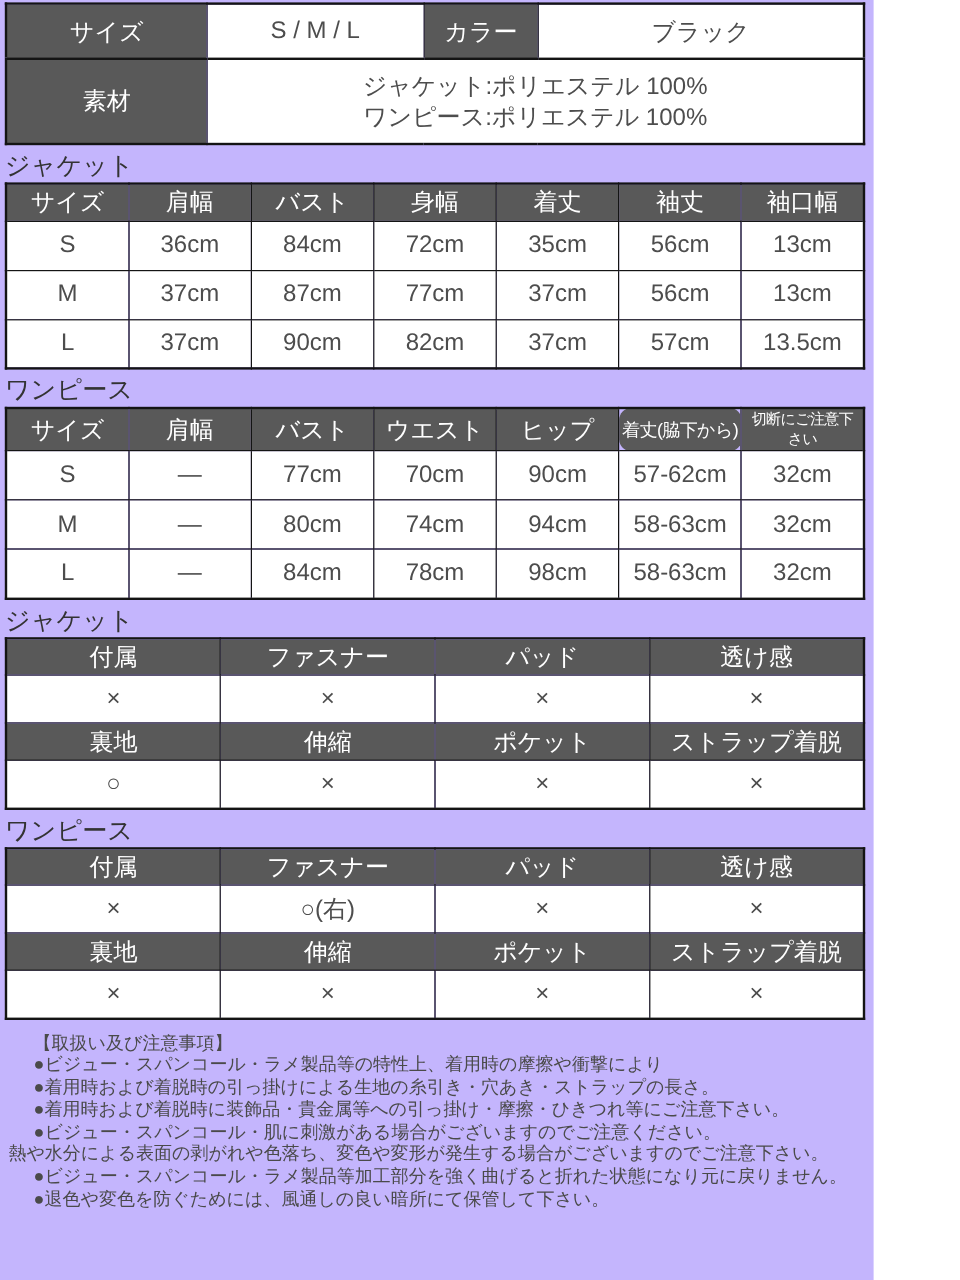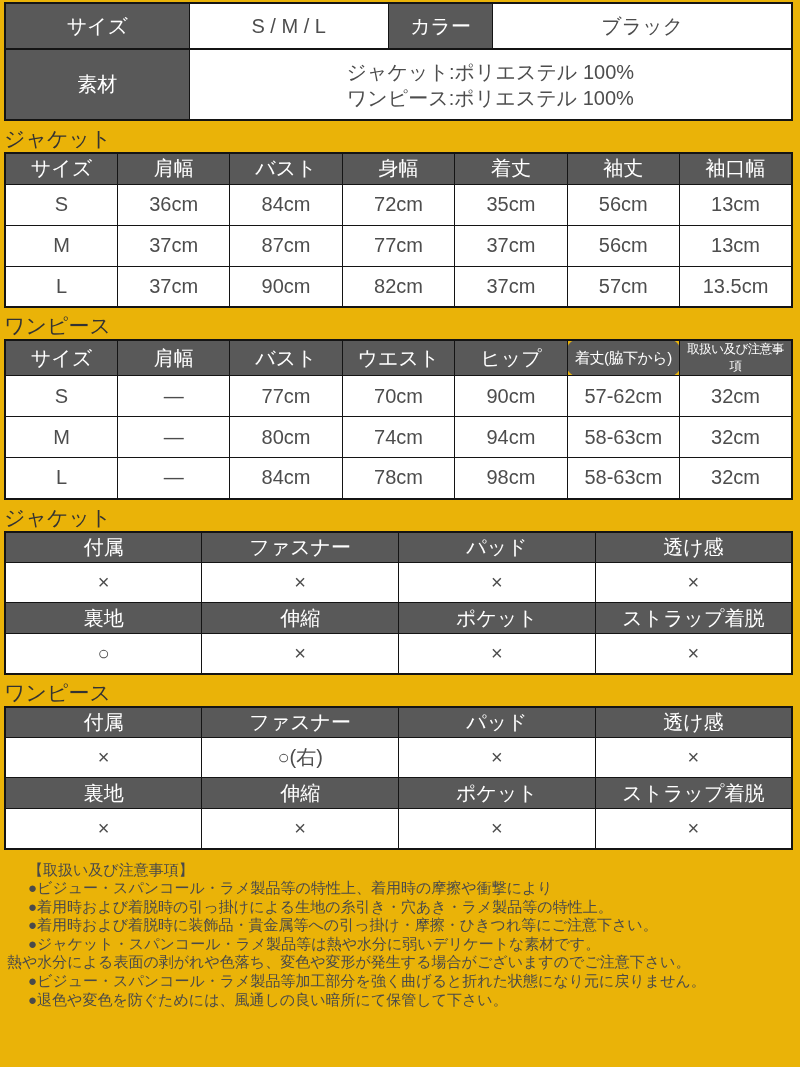--- a/index.html
+++ b/index.html
@@ -4,27 +4,27 @@
 <style>
   :root {
     --header-bg: #595959;
     --header-text: #ffffff;
     --body-text: #4d4d4d;
     --border: #141414;
   }
   * { box-sizing: border-box; }
   body { margin: 0; background: #ffffff; }
   .page {
-    width: 800px;
+    width: 728px;
     height: 1067px;
     overflow: hidden;
     padding: 2px 7px 0 4px;
     font-family: "Liberation Sans", sans-serif;
     color: var(--body-text);
-    background: #eab308;
+    background: #c4b5fd;
   }
   table {
     border-collapse: collapse;
     width: 100%;
     table-layout: fixed;
     border: 2px solid var(--border);
   }
   th, td {
     border: 1px solid var(--border);
     text-align: center;
@@ -148,21 +148,21 @@
   <div class="section-label">ワンピース</div>
   <table class="measure-table">
     <tbody>
         <tr class="head">
       <th class="hdr-cell">サイズ</th>
       <th class="hdr-cell">肩幅</th>
       <th class="hdr-cell">バスト</th>
       <th class="hdr-cell">ウエスト</th>
       <th class="hdr-cell">ヒップ</th>
       <th class="hdr-cell hdr-small">着丈(脇下から)</th>
-      <th class="hdr-cell hdr-smaller">取扱い及び注意事項</th>
+      <th class="hdr-cell hdr-smaller">切断にご注意下さい</th>
     </tr>
     <tr class="data">
       <td class="val-cell">S</td>
       <td class="val-cell">―</td>
       <td class="val-cell">77cm</td>
       <td class="val-cell">70cm</td>
       <td class="val-cell">90cm</td>
       <td class="val-cell">57-62cm</td>
       <td class="val-cell">32cm</td>
     </tr>
@@ -243,21 +243,21 @@
       <td class="val-cell">×</td>
       <td class="val-cell">×</td>
       <td class="val-cell">×</td>
     </tr>
   </tbody>
     </table>
 
   <div class="notes">
     <div class="note-line indent">【取扱い及び注意事項】</div>
     <div class="note-line indent">●ビジュー・スパンコール・ラメ製品等の特性上、着用時の摩擦や衝撃により</div>
-    <div class="note-line indent">●着用時および着脱時の引っ掛けによる生地の糸引き・穴あき・ラメ製品等の特性上。</div>
+    <div class="note-line indent">●着用時および着脱時の引っ掛けによる生地の糸引き・穴あき・ストラップの長さ。</div>
     <div class="note-line indent">●着用時および着脱時に装飾品・貴金属等への引っ掛け・摩擦・ひきつれ等にご注意下さい。</div>
-    <div class="note-line indent">●ジャケット・スパンコール・ラメ製品等は熱や水分に弱いデリケートな素材です。</div>
+    <div class="note-line indent">●ビジュー・スパンコール・肌に刺激がある場合がございますのでご注意ください。</div>
     <div class="note-line">熱や水分による表面の剥がれや色落ち、変色や変形が発生する場合がございますのでご注意下さい。</div>
     <div class="note-line indent">●ビジュー・スパンコール・ラメ製品等加工部分を強く曲げると折れた状態になり元に戻りません。</div>
     <div class="note-line indent">●退色や変色を防ぐためには、風通しの良い暗所にて保管して下さい。</div>
   </div>
 
 </div>
 
 </body></html>

